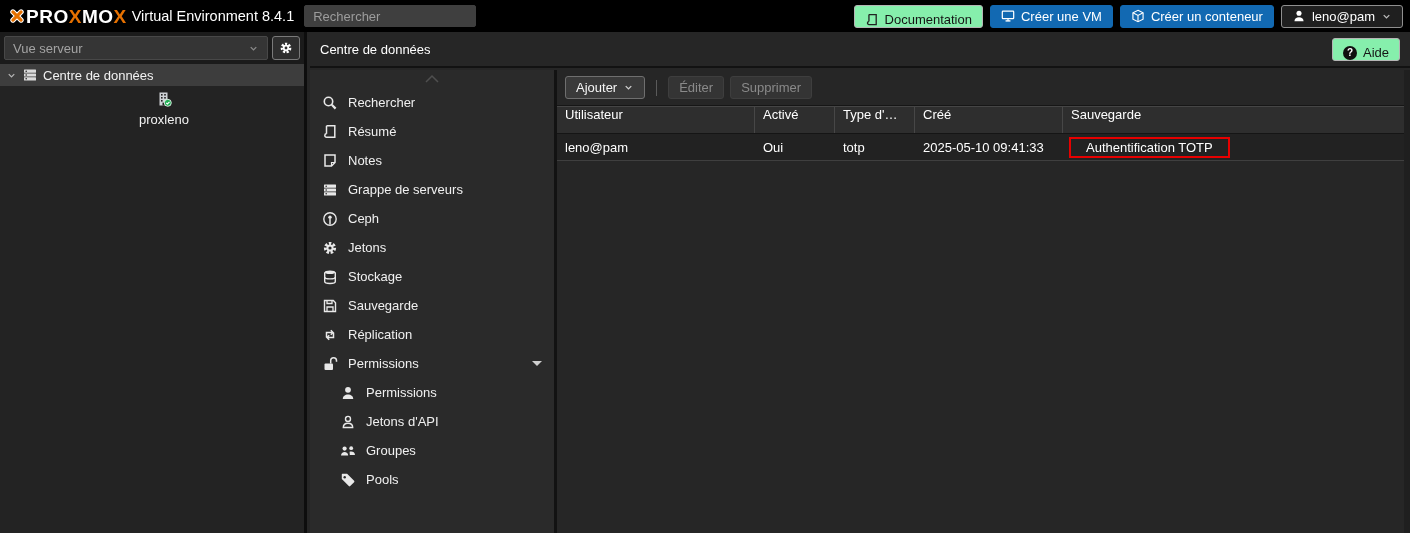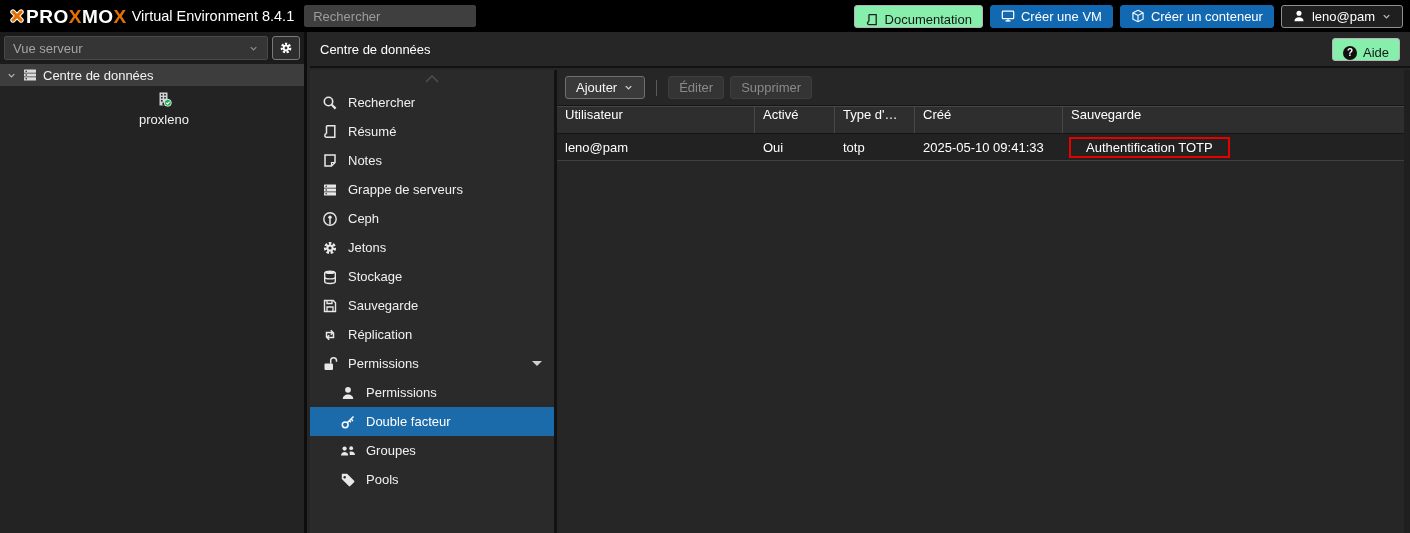--- a/index.html
+++ b/index.html
@@ -313,29 +313,28 @@
       </div>
 
       <div class="menu-item indent">
         <svg class="icon16" viewBox="0 0 16 16">
           <circle cx="8" cy="4.8" r="2.9" fill="#e8e8e8"></circle>
           <path d="M2.8 14c0-3 2.3-4.6 5.2-4.6s5.2 1.6 5.2 4.6z" fill="#e8e8e8"></path>
         </svg>
         <span>Permissions</span>
       </div>
 
-
-      <div class="menu-item indent selected">
-        <svg class="icon16" viewBox="0 0 16 16">
-          <circle cx="5.2" cy="10.8" r="2.9" fill="none" stroke="#fff" stroke-width="1.5"></circle>
-          <path d="M7.3 8.7L13.5 2.5" fill="none" stroke="#fff" stroke-width="1.5"></path>
-          <path d="M11 5l2 2M9.3 6.7l1.6 1.6" fill="none" stroke="#fff" stroke-width="1.5"></path>
-        </svg>
-        <span>Double facteur</span>
-      </div>
+      <div class="menu-item indent">
+        <svg class="icon16" viewBox="0 0 16 16">
+          <circle cx="8" cy="4.9" r="2.5" fill="none" stroke="#e8e8e8" stroke-width="1.4"></circle>
+          <path d="M3.3 13.5c0-2.7 2.1-4.2 4.7-4.2s4.7 1.5 4.7 4.2z" fill="none" stroke="#e8e8e8" stroke-width="1.4"></path>
+        </svg>
+        <span>Jetons d'API</span>
+      </div>
+
 
       <div class="menu-item indent">
         <svg class="icon16" viewBox="0 0 16 16">
           <g fill="#e8e8e8">
             <circle cx="4.6" cy="5.6" r="2.1"></circle>
             <path d="M1 12.4c0-2.2 1.7-3.5 3.6-3.5s3.6 1.3 3.6 3.5z"></path>
             <circle cx="11.2" cy="5.2" r="1.9"></circle>
             <path d="M9.6 8.8c.5-.2 1-.3 1.6-.3 1.9 0 3.8 1.2 3.8 3.4H9.8"></path>
           </g>
         </svg>

